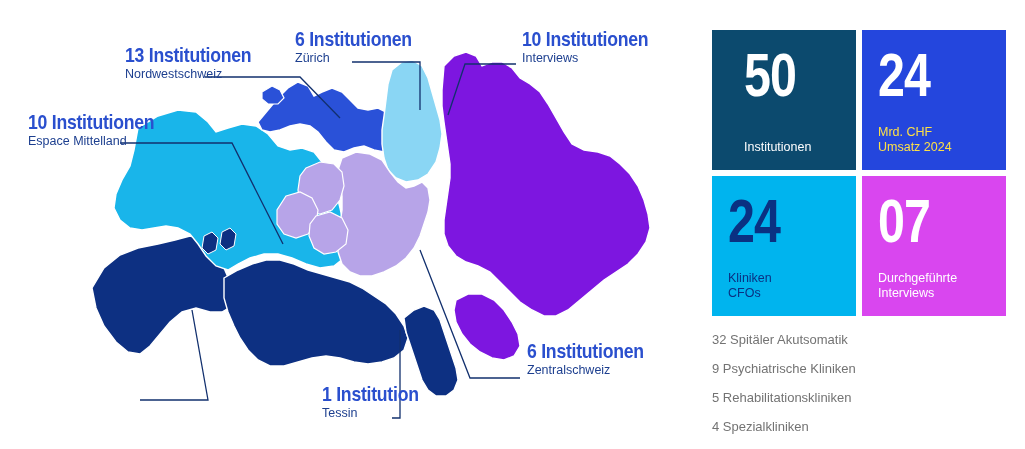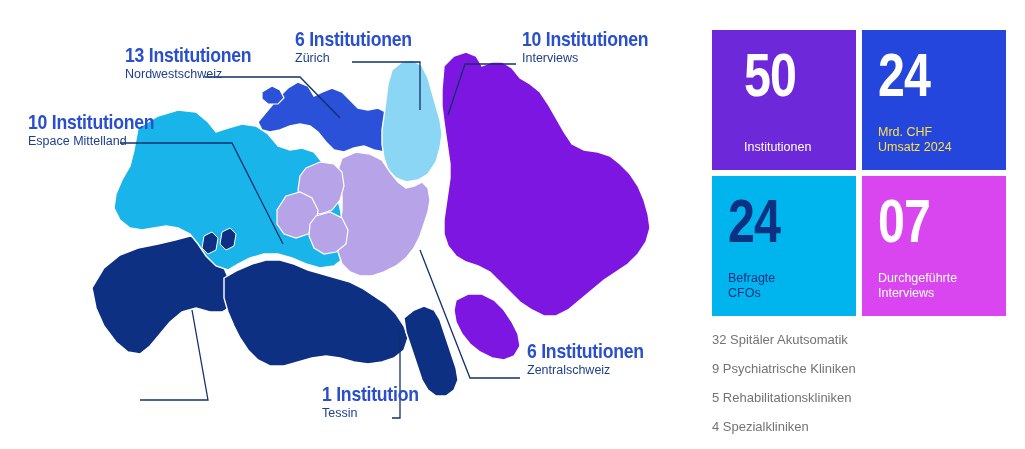--- a/index.html
+++ b/index.html
@@ -231,34 +231,34 @@
 
   <div class="callout" style="left:527px; top:340px;">
     <div class="callout-head">6 Institutionen</div>
     <div class="callout-sub">Zentralschweiz</div>
   </div>
 </div>
 
 <div id="stats-panel">
   <div class="tile-grid">
 
-    <div class="tile" style="background:#6d28d9;padding-left:32px;">
+    <div class="tile" style="background:#0c4a6e;padding-left:32px;">
       <div class="tile-number" style="color:#ffffff;">50</div>
       <div class="tile-label" style="color:#ffffff;">Institutionen</div>
     </div>
 
     <div class="tile" style="background:#2446dd;">
       <div class="tile-number" style="color:#ffffff;">24</div>
       <div class="tile-label" style="color:#fde047; white-space:pre-line;">Mrd. CHF
 Umsatz 2024</div>
     </div>
 
     <div class="tile" style="background:#00b4ee;">
       <div class="tile-number" style="color:#0a3182;">24</div>
-      <div class="tile-label" style="color:#0a3182; white-space:pre-line;">Befragte
+      <div class="tile-label" style="color:#0a3182; white-space:pre-line;">Kliniken
 CFOs</div>
     </div>
 
     <div class="tile" style="background:#d946ef;">
       <div class="tile-number" style="color:#ffffff;">07</div>
       <div class="tile-label" style="color:#ffffff; white-space:pre-line;">Durchgeführte
 Interviews</div>
     </div>
 
   </div>

